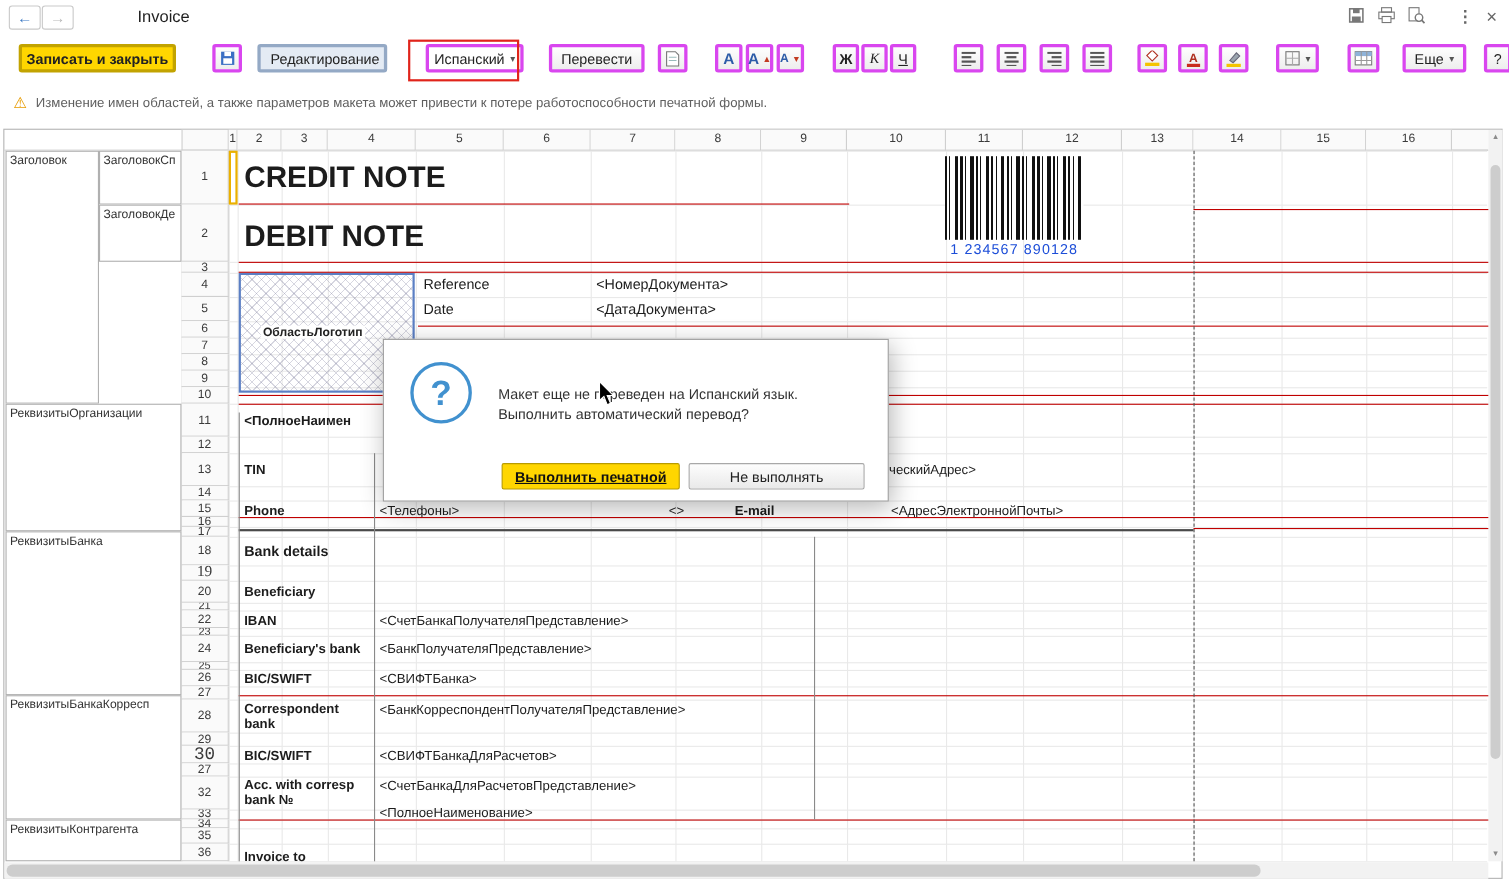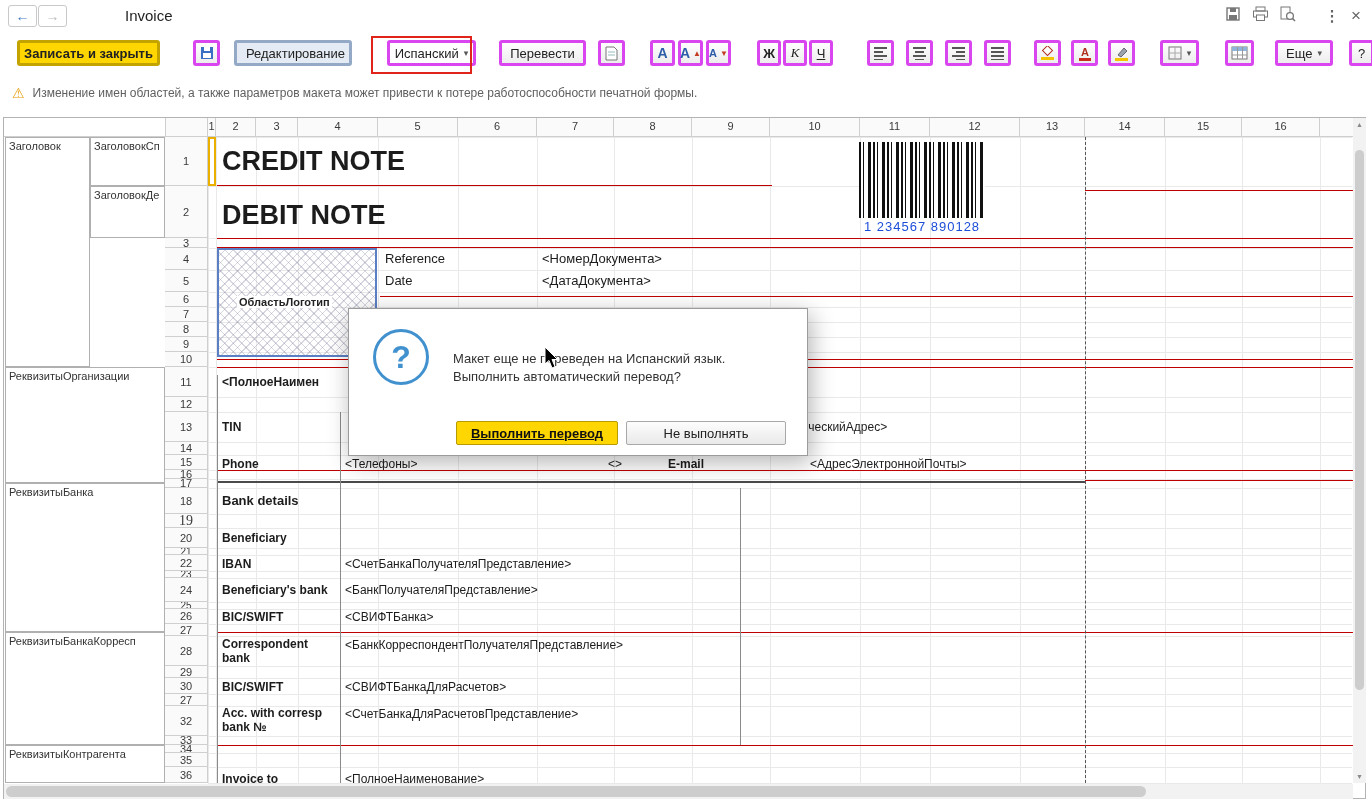--- a/index.html
+++ b/index.html
@@ -337,21 +337,21 @@
       <div class="rh" style="left: 165px; top: 602px; width: 43px; height: 7px; line-height: 8px; font-size: 10px;">25</div>
       <div class="gh" style="left: 208px; top: 609px; width: 1144px; height: 1px;"></div>
       <div class="rh" style="left: 165px; top: 609px; width: 43px; height: 15px; line-height: 15px; font-size: 11px;">26</div>
       <div class="gh" style="left: 208px; top: 624px; width: 1144px; height: 1px;"></div>
       <div class="rh" style="left: 165px; top: 624px; width: 43px; height: 12px; line-height: 12px; font-size: 11px;">27</div>
       <div class="gh" style="left: 208px; top: 636px; width: 1144px; height: 1px;"></div>
       <div class="rh" style="left: 165px; top: 636px; width: 43px; height: 30px; line-height: 30px; font-size: 11px;">28</div>
       <div class="gh" style="left: 208px; top: 666px; width: 1144px; height: 1px;"></div>
       <div class="rh" style="left: 165px; top: 666px; width: 43px; height: 12px; line-height: 12px; font-size: 11px;">29</div>
       <div class="gh" style="left: 208px; top: 678px; width: 1144px; height: 1px;"></div>
-      <div class="rh" style="left: 165px; top: 678px; width: 43px; height: 16px; line-height: 16px; font-size: 11px;">30</div>
+      <div class="rh" style="left: 165px; top: 678px; width: 43px; height: 16px; line-height: 16px; font-size: 16px; font-family: Liberation Mono, monospace;">30</div>
       <div class="gh" style="left: 208px; top: 694px; width: 1144px; height: 1px;"></div>
       <div class="rh" style="left: 165px; top: 694px; width: 43px; height: 12px; line-height: 12px; font-size: 11px;">27</div>
       <div class="gh" style="left: 208px; top: 706px; width: 1144px; height: 1px;"></div>
       <div class="rh" style="left: 165px; top: 706px; width: 43px; height: 30px; line-height: 30px; font-size: 11px;">32</div>
       <div class="gh" style="left: 208px; top: 736px; width: 1144px; height: 1px;"></div>
       <div class="rh" style="left: 165px; top: 736px; width: 43px; height: 9px; line-height: 9px; font-size: 11px;">33</div>
       <div class="gh" style="left: 208px; top: 745px; width: 1144px; height: 1px;"></div>
       <div class="rh" style="left: 165px; top: 745px; width: 43px; height: 8px; line-height: 8px; font-size: 11px;">34</div>
       <div class="gh" style="left: 208px; top: 753px; width: 1144px; height: 1px;"></div>
       <div class="rh" style="left: 165px; top: 753px; width: 43px; height: 14px; line-height: 14px; font-size: 11px;">35</div>
@@ -404,21 +404,21 @@
       <div class="cell" style="left: 345px; top: 582px; font-size: 12px;">&lt;БанкПолучателяПредставление&gt;</div>
       <div class="cell" style="left: 222px; top: 609px; font-size: 12px; font-weight: bold;">BIC/SWIFT</div>
       <div class="cell" style="left: 345px; top: 609px; font-size: 12px;">&lt;СВИФТБанка&gt;</div>
       <div class="cell" style="left: 222px; top: 637px; font-size: 12px; font-weight: bold; width: 112px; white-space: normal; line-height: 14px;">Correspondent bank</div>
       <div class="cell" style="left: 345px; top: 637px; font-size: 12px;">&lt;БанкКорреспондентПолучателяПредставление&gt;</div>
       <div class="cell" style="left: 222px; top: 679px; font-size: 12px; font-weight: bold;">BIC/SWIFT</div>
       <div class="cell" style="left: 345px; top: 679px; font-size: 12px;">&lt;СВИФТБанкаДляРасчетов&gt;</div>
       <div class="cell" style="left: 222px; top: 706px; font-size: 12px; font-weight: bold; width: 118px; white-space: normal; line-height: 14px;">Acc. with corresp bank №</div>
       <div class="cell" style="left: 345px; top: 706px; font-size: 12px;">&lt;СчетБанкаДляРасчетовПредставление&gt;</div>
       <div class="cell" style="left: 222px; top: 771px; font-size: 12px; font-weight: bold;">Invoice to</div>
-      <div class="cell" style="left: 345px; top: 771px; font-size: 12px;">&lt;ПолноеНаименование&gt;</div>
+      <div class="cell" style="left: 345px; top: 731px; font-size: 12px;">&lt;ПолноеНаименование&gt;</div>
       <div class="rl" style="left: 217px; top: 185px; width: 555px; height: 1px;"></div>
       <div class="rl" style="left: 1085px; top: 190px; width: 275px; height: 1px;"></div>
       <div class="rl" style="left: 217px; top: 238px; width: 1143px; height: 1px;"></div>
       <div class="rl" style="left: 217px; top: 247px; width: 1143px; height: 1px;"></div>
       <div class="rl" style="left: 380px; top: 296px; width: 980px; height: 1px;"></div>
       <div class="rl" style="left: 217px; top: 359px; width: 1143px; height: 1px;"></div>
       <div class="rl" style="left: 217px; top: 367px; width: 1143px; height: 1px;"></div>
       <div class="rl" style="left: 217px; top: 470px; width: 1143px; height: 1px;"></div>
       <div class="rl" style="left: 1085px; top: 480px; width: 275px; height: 1px;"></div>
       <div class="rl" style="left: 217px; top: 632px; width: 1143px; height: 1px;"></div>
@@ -436,21 +436,21 @@
     <div class="vscroll"></div>
     <div class="varrow" style="top:119px">▲</div>
     <div class="varrow" style="top:771px">▼</div>
     <div class="vthumb"></div>
   </div>
 
   <div class="dialog">
     <div class="qicon">?</div>
     <div class="dtext" style="top:42px">Макет еще не переведен на Испанский язык.</div>
     <div class="dtext" style="top:60px">Выполнить автоматический перевод?</div>
-    <div class="dbtn dbtn-ok">Выполнить перевод</div>
+    <div class="dbtn dbtn-ok">Выполнить печатной</div>
     <div class="dbtn dbtn-no">Не выполнять</div>
   </div>
 
   <div class="cursor">
     <svg width="16" height="24" viewBox="0 0 16 24">
         <polygon points="1,1 1,18 5,14.5 8,22 11,20.7 8,13.5 13.5,13.5" fill="#000" stroke="#fff" stroke-width="1"></polygon>
       </svg>
   </div>
 
 </div>

